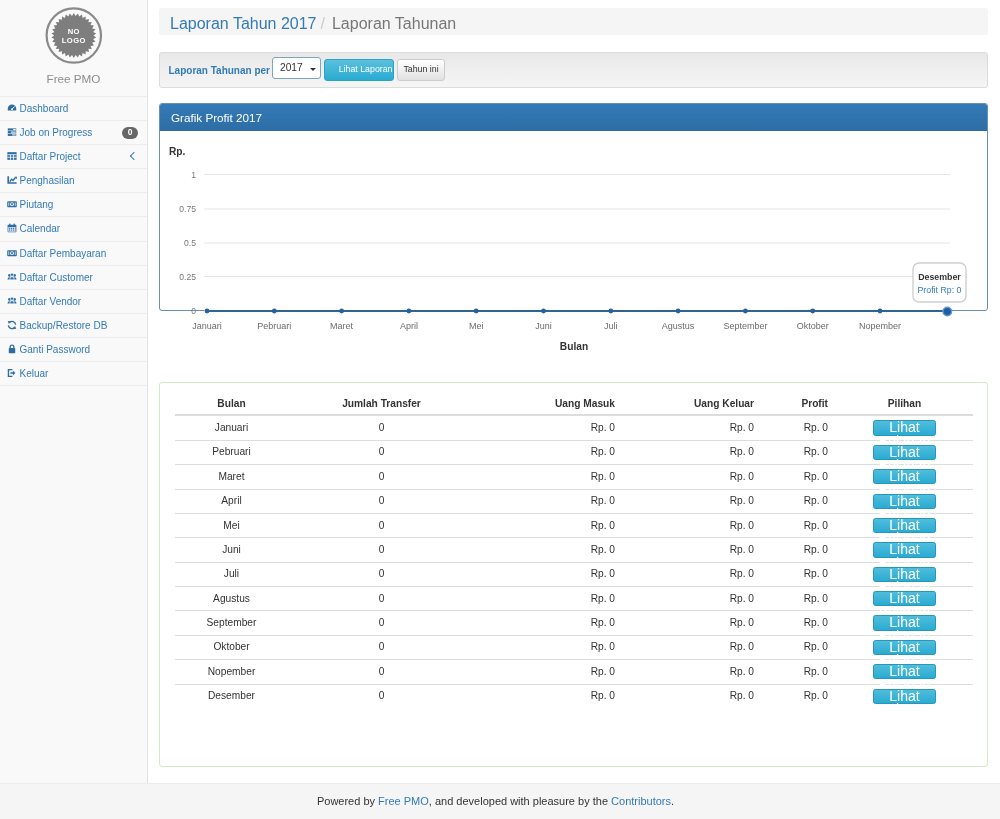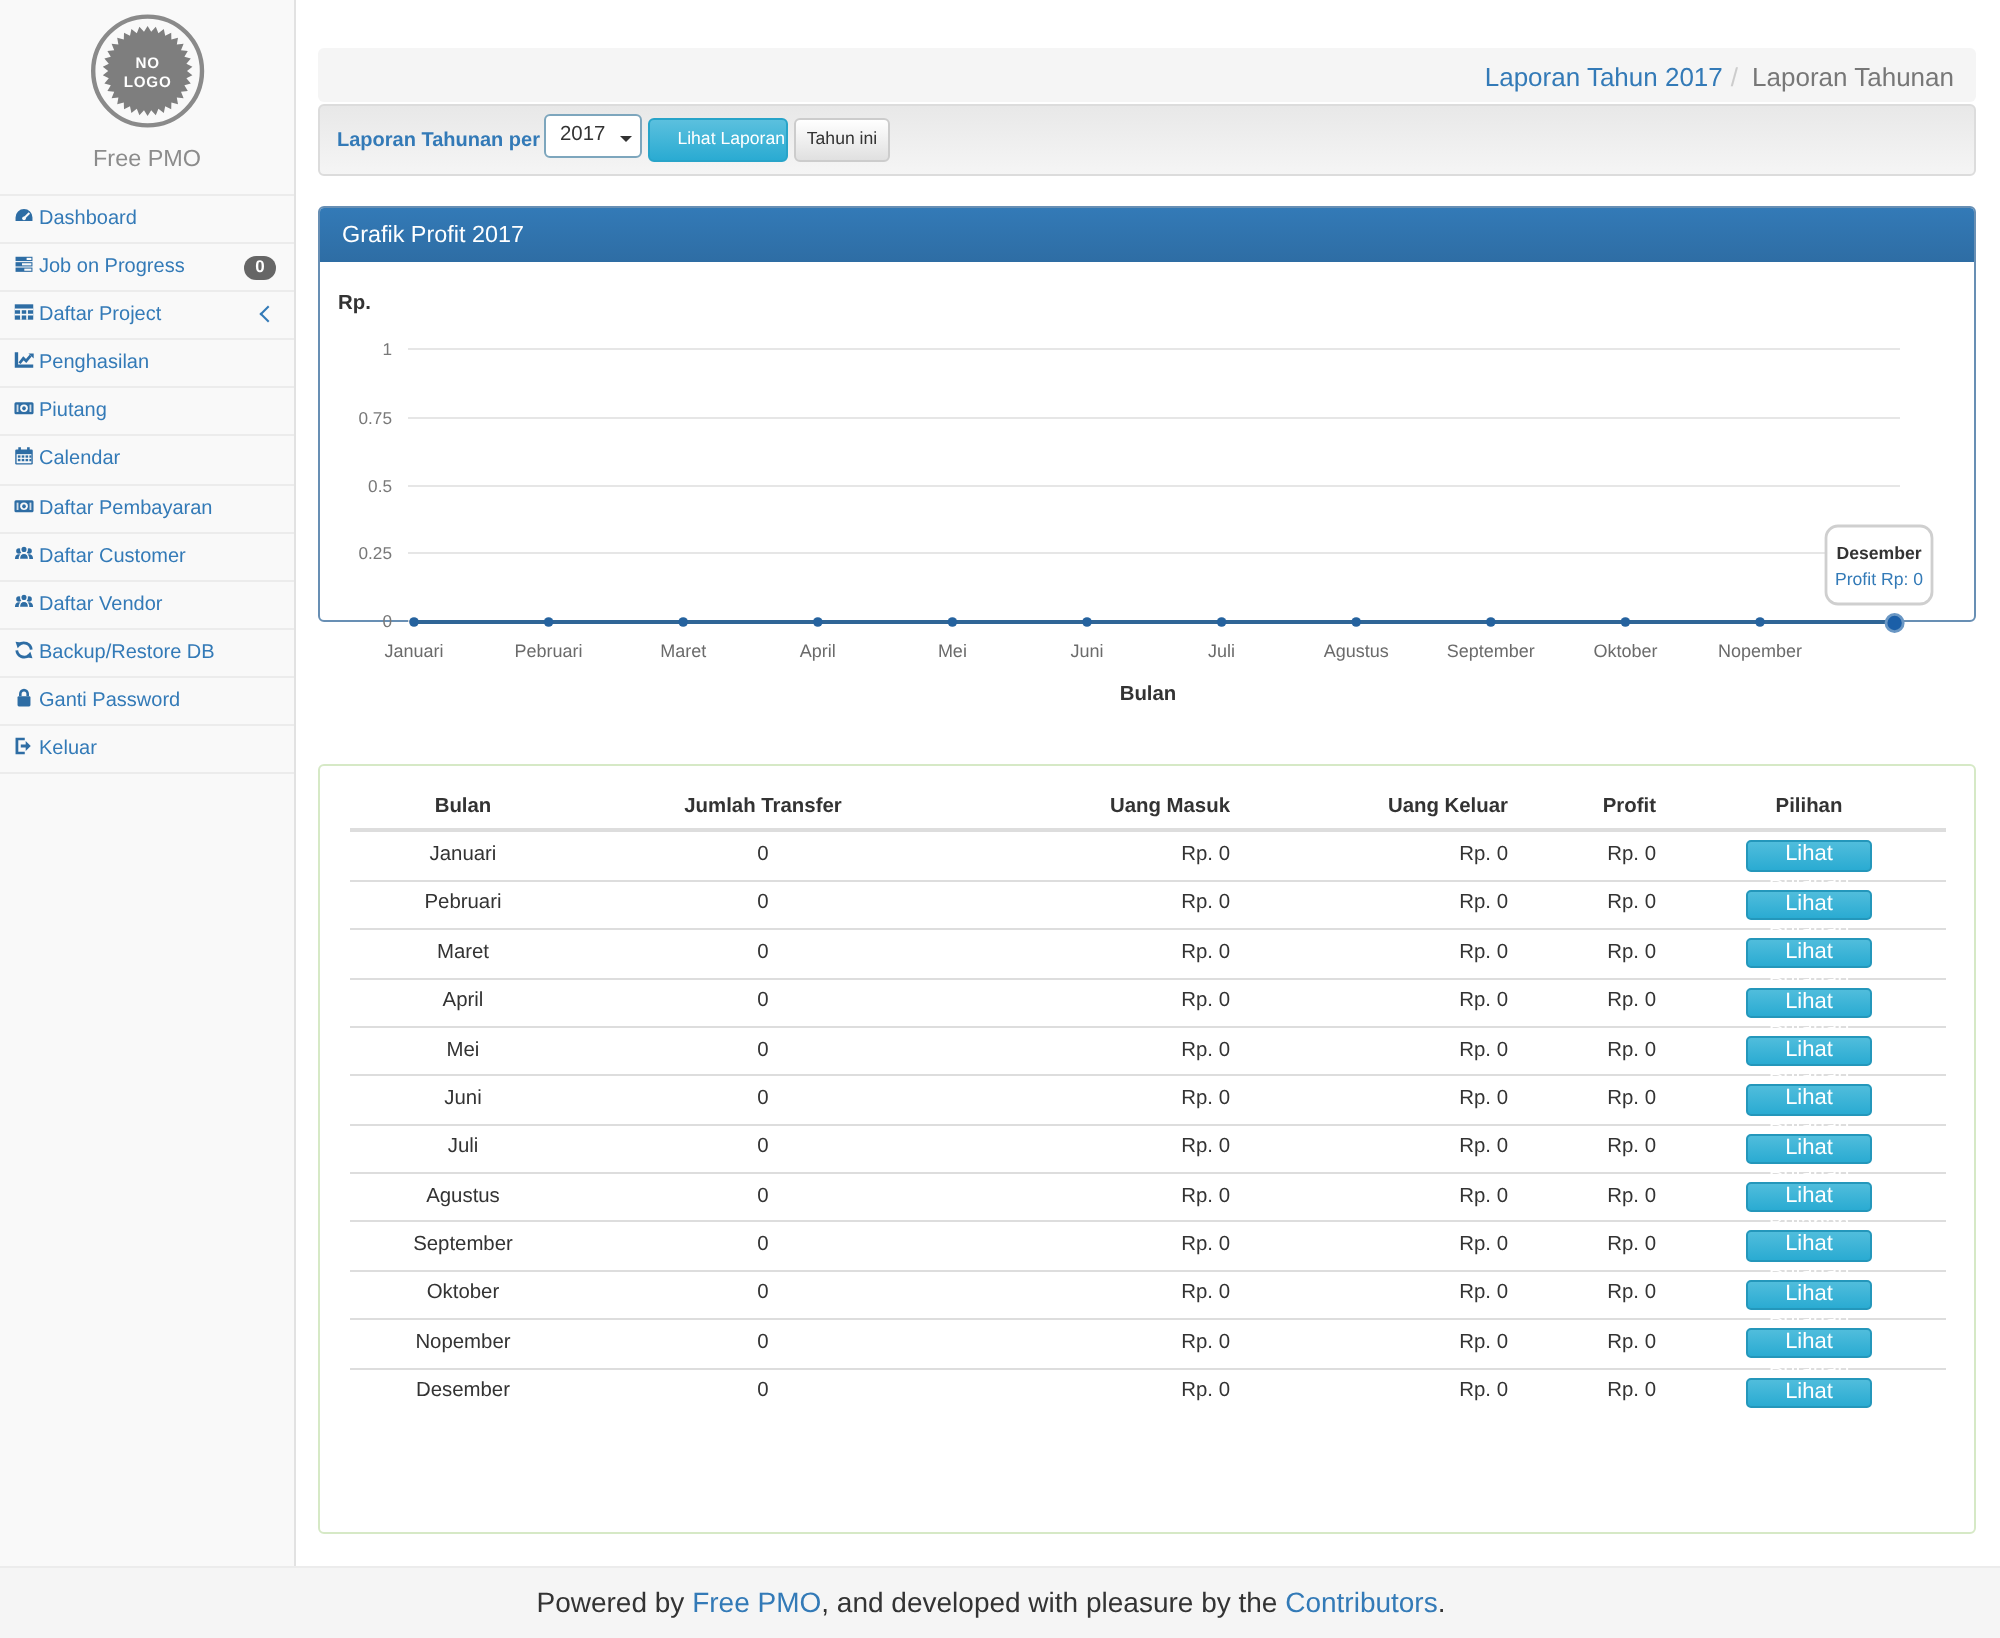--- a/index.html
+++ b/index.html
@@ -9,43 +9,43 @@
 .sidebar { position:absolute; left:0; top:0; width:148px; height:783px; background:#f9f9f9; border-right:1px solid #e2e2e2; }
 .logoWrap { text-align:center; }
 .brand { text-align:center; color:#8c8c8c; font-size:11.7px; margin-top:5px; }
 ul.menu { list-style:none; margin-top:11px; border-top:1px solid #ececec; }
 ul.menu li { position:relative; height:24.1px; line-height:23px; border-bottom:1px solid #ececec; padding-left:7px; white-space:nowrap; }
 ul.menu li a { color:#337ab7; font-size:10px; }
 ul.menu .ic { display:inline-block; width:10px; margin-right:2.5px; vertical-align:-1px; }
 .badge0 { position:absolute; right:9px; top:6px; background:#666; color:#fff; font-size:8.5px; font-weight:bold; border-radius:6px; width:16px; height:11.5px; line-height:11.5px; text-align:center; }
 .chev { position:absolute; right:10px; top:7.5px; width:6px; height:6px; border-left:1.3px solid #337ab7; border-bottom:1.3px solid #337ab7; transform:rotate(45deg); }
 .main { position:absolute; left:148px; top:0; width:852px; }
-.breadcrumb { position:absolute; left:11px; top:24px; width:829px; height:27px; background:#f5f5f5; border-radius:3px; padding:6.5px 11px; color:#777; font-size:13px;text-align:right; }
+.breadcrumb { position:absolute; left:11px; top:8px; width:829px; height:27px; background:#f5f5f5; border-radius:3px; padding:6.5px 11px; color:#777; font-size:16px; }
 .breadcrumb .sep { color:#ccc; padding:0 7px 0 4px; }
 .well { position:absolute; left:11px; top:52px; width:829px; height:36px; background:linear-gradient(to bottom,#e8e8e8 0,#f5f5f5 100%); border:1px solid #dcdcdc; border-radius:3px; }
 .well .lbl { position:absolute; left:8.5px; top:12px; font-weight:bold; color:#337ab7; font-size:10px; }
 .sel { position:absolute; left:112px; top:4px; width:49px; height:21.5px; background:#fff; border:1px solid #7da6bd; border-radius:3px; font-size:10.2px; color:#333; line-height:19.5px; padding-left:7px; }
 .sel .caret { position:absolute; right:4px; top:10px; width:0; height:0; border-left:3px solid transparent; border-right:3px solid transparent; border-top:3.4px solid #333; }
 .btn { position:absolute; top:6px; height:21.5px; border-radius:3px; font-size:8.8px; text-align:center; line-height:19.5px; white-space:nowrap; }
 .btn-info { left:164px; width:69.5px; background:linear-gradient(to bottom,#5bc0de 0,#2aabd2 100%); border:1px solid #28a4c9; color:#fff;text-align:right; }
 .btn-default { left:237px; width:48px; background:linear-gradient(to bottom,#fff 0,#e0e0e0 100%); border:1px solid #ccc; color:#333; }
 .panel { position:absolute; left:11px; width:829px; border-radius:3px; background:#fff; }
 .panel-primary { top:103px; height:208px; border:1px solid #688fb4; }
 .panel-primary .phead { height:27px; background:linear-gradient(to bottom,#337ab7 0,#2e6da4 100%); color:#fff; line-height:27px; padding-left:11px; font-size:11.7px; border-radius:2px 2px 0 0; }
 .panel-success { top:382px; height:385px; border:1px solid #d6e9c6; }
 .panel-success .phead { height:27.5px; background:linear-gradient(to bottom,#dff0d8 0,#d0e9c6 100%); color:#3c763d; line-height:27px; padding-left:11px; font-size:11.7px; border-bottom:1px solid #d6e9c6; border-radius:2px 2px 0 0; }
 table.rpt { border-collapse:collapse; margin:10px 0 0 15px; width:798px; font-size:10.2px; color:#333; table-layout:fixed; }
 table.rpt th { font-weight:bold; border-bottom:2px solid #ddd; padding:3.7px 8px; line-height:14px; }
 table.rpt td { border-top:1px solid #ddd; padding:4.7px 8px; line-height:14px; }
 table.rpt td.p { padding:4.1px 8px; }
 table.rpt .c { text-align:center; }
 table.rpt .r { text-align:right; }
 table.rpt tr.b td { font-weight:bold; }
-.btn-xs { display:inline-block; width:63px; height:15.2px; line-height:13.5px; vertical-align:top; font-size:11px; color:#fff; background:linear-gradient(to bottom,#50bddc 0,#2aabd2 100%); border:1px solid #2497bb; border-radius:2.5px; }
-.footer { position:absolute; left:0; top:783px; width:1000px; height:36px; background:#f5f5f5; border-top:1px solid #ececec; text-align:center; color:#333; font-size:14px; line-height:35px; text-indent:-9px; }
+.btn-xs { display:inline-block; width:63px; height:15.2px; line-height:13.5px; vertical-align:top; font-size:14px; color:#fff; background:linear-gradient(to bottom,#50bddc 0,#2aabd2 100%); border:1px solid #2497bb; border-radius:2.5px; }
+.footer { position:absolute; left:0; top:783px; width:1000px; height:36px; background:#f5f5f5; border-top:1px solid #ececec; text-align:center; color:#333; font-size:11px; line-height:35px; text-indent:-9px; }
 </style>
 </head>
 <body>
 <div class="sidebar">
   <div class="logoWrap"><svg width="58" height="58" viewBox="0 0 58 58" style="margin-top:7px">
 <circle cx="28.8" cy="28.5" r="27.2" fill="none" stroke="#8a8a8a" stroke-width="2.2"></circle>
 <polygon points="28.8,6.0 30.6,8.9 32.9,6.4 34.2,9.6 36.9,7.5 37.6,10.9 40.6,9.4 40.7,12.8 44.0,11.9 43.4,15.2 46.8,14.9 45.5,18.1 48.9,18.5 47.2,21.4 50.4,22.3 48.2,24.9 51.2,26.4 48.5,28.5 51.2,30.6 48.2,32.1 50.4,34.7 47.2,35.6 48.9,38.5 45.5,38.9 46.8,42.1 43.4,41.8 44.0,45.1 40.7,44.2 40.6,47.6 37.6,46.1 36.9,49.5 34.2,47.4 32.9,50.6 30.6,48.1 28.8,51.0 27.0,48.1 24.7,50.6 23.4,47.4 20.7,49.5 20.0,46.1 17.0,47.6 16.9,44.2 13.6,45.1 14.2,41.8 10.8,42.1 12.1,38.9 8.7,38.5 10.4,35.6 7.2,34.7 9.4,32.1 6.4,30.6 9.1,28.5 6.4,26.4 9.4,24.9 7.2,22.3 10.4,21.4 8.7,18.5 12.1,18.1 10.8,14.9 14.2,15.2 13.6,11.9 16.9,12.8 17.0,9.4 20.0,10.9 20.7,7.5 23.4,9.6 24.7,6.4 27.0,8.9" fill="#7e7e7e"></polygon>
 <text x="28.8" y="26.8" text-anchor="middle" font-family="Liberation Sans, sans-serif" font-size="7.6" font-weight="bold" fill="#fff" letter-spacing="0.4">NO</text>
 <text x="28.8" y="36.3" text-anchor="middle" font-family="Liberation Sans, sans-serif" font-size="7.6" font-weight="bold" fill="#fff" letter-spacing="0.4">LOGO</text>
 </svg></div>

